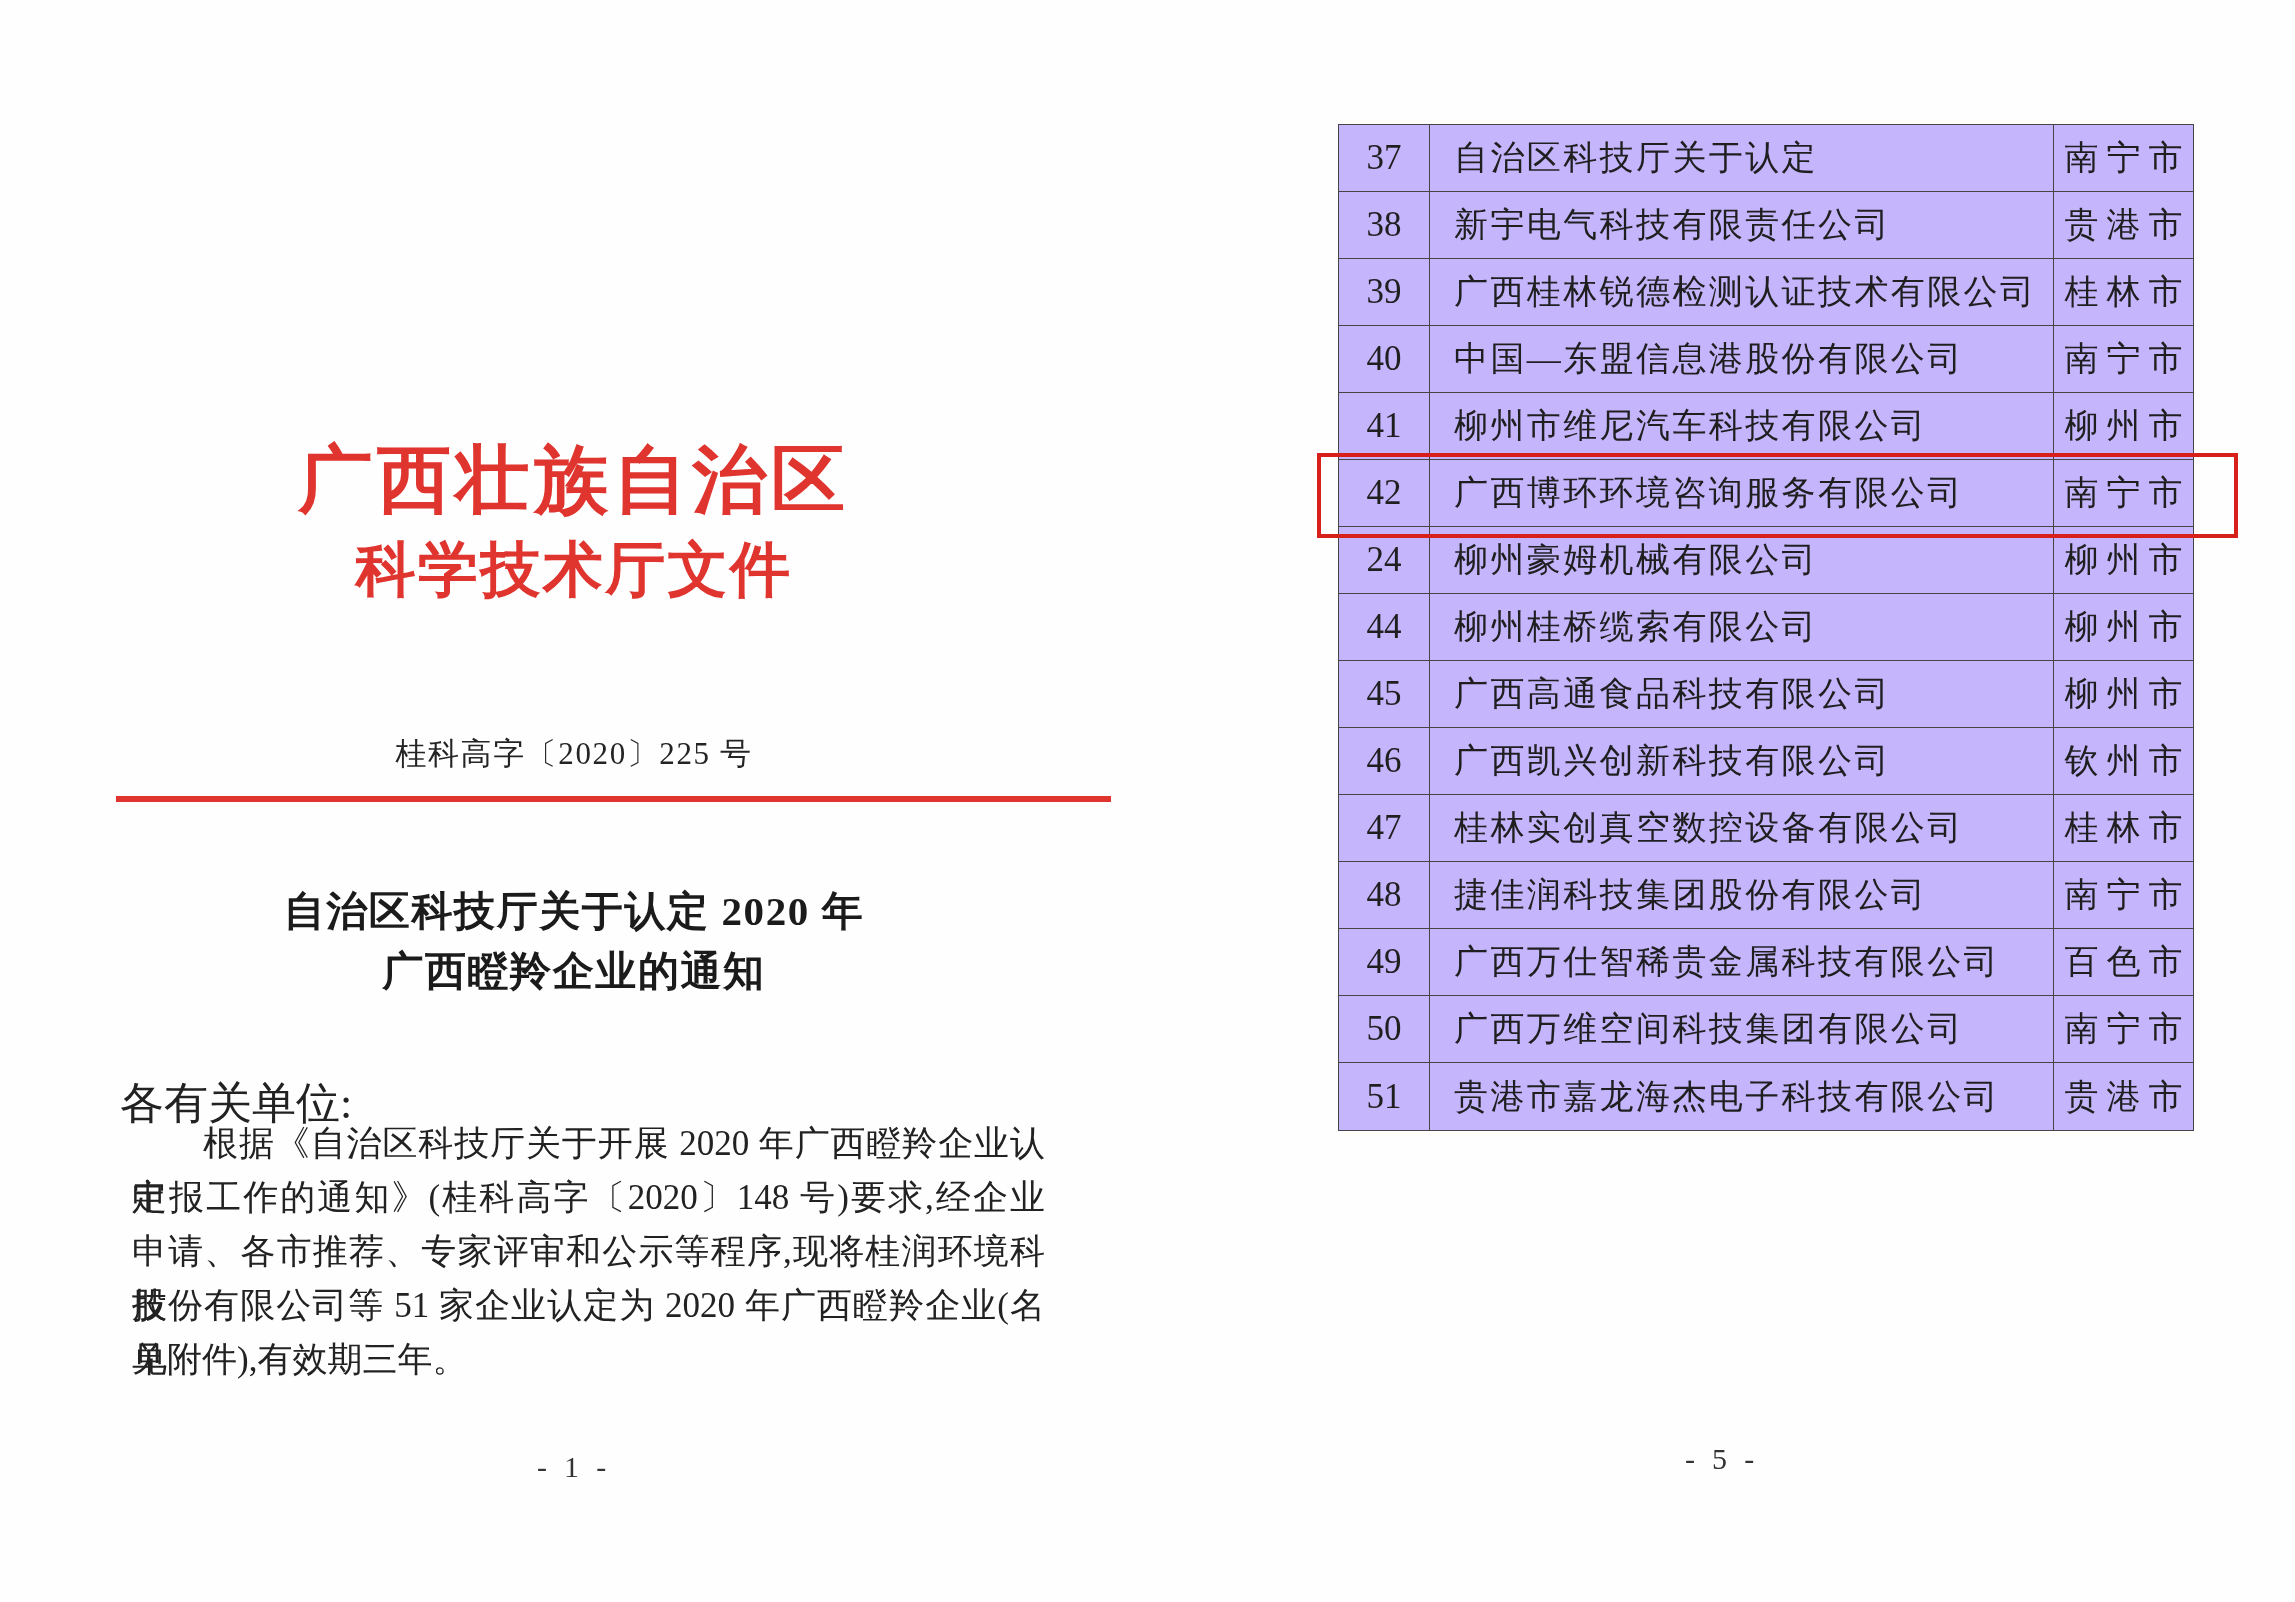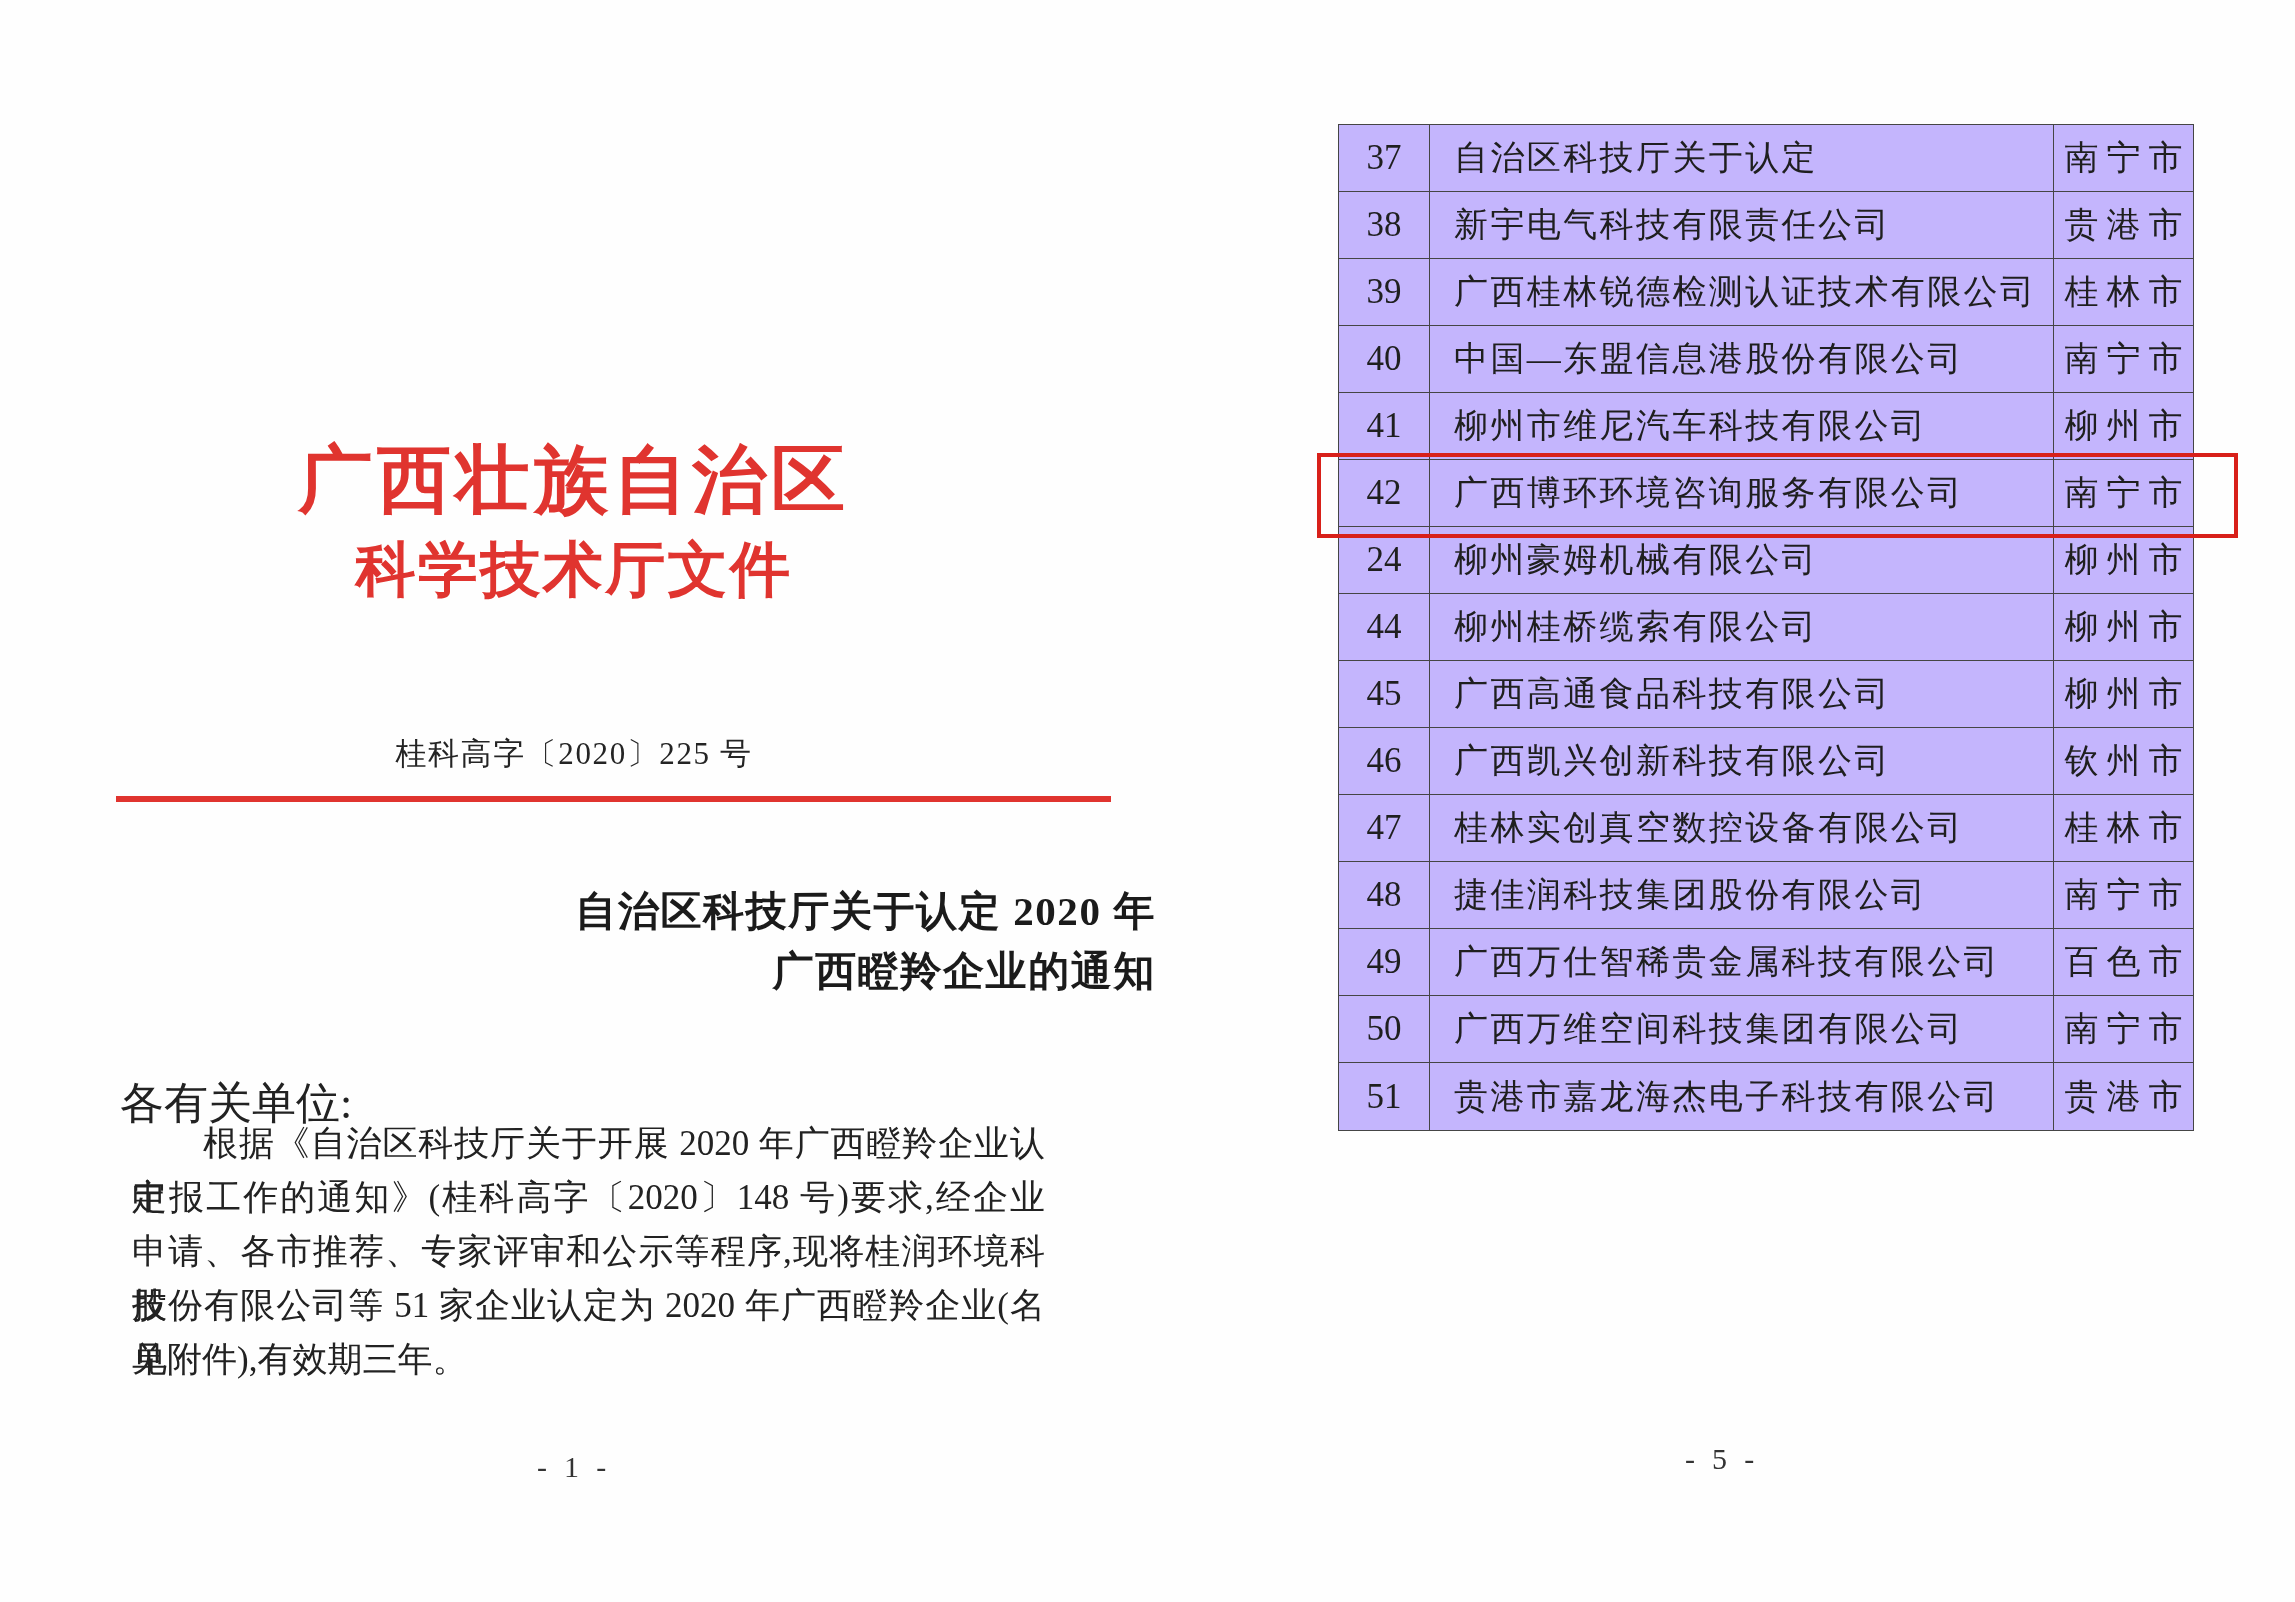--- a/index.html
+++ b/index.html
@@ -26,21 +26,21 @@
   }
   .doc-number{
     position:absolute;left:0;top:725px;width:1148px;
     text-align:center;font-size:31px;color:#242424;letter-spacing:1.6px;
   }
   .red-rule{
     position:absolute;left:116px;top:788px;width:995px;height:6.4px;
     background:var(--accent-red);
   }
   .doc-title{
-    position:absolute;left:8px;width:1148px;text-align:right;
+    position:absolute;left:0;width:1148px;text-align:center;
     font-size:41px;font-weight:bold;color:#1b1b1b;letter-spacing:1.6px;
   }
   .doc-title.t1{top:876px;}
   .doc-title.t2{top:936px;}
   .salutation{
     position:absolute;left:120px;top:1066px;
     font-size:44px;color:#222;
   }
   .body-block{
     position:absolute;left:132px;top:1109px;width:913px;

